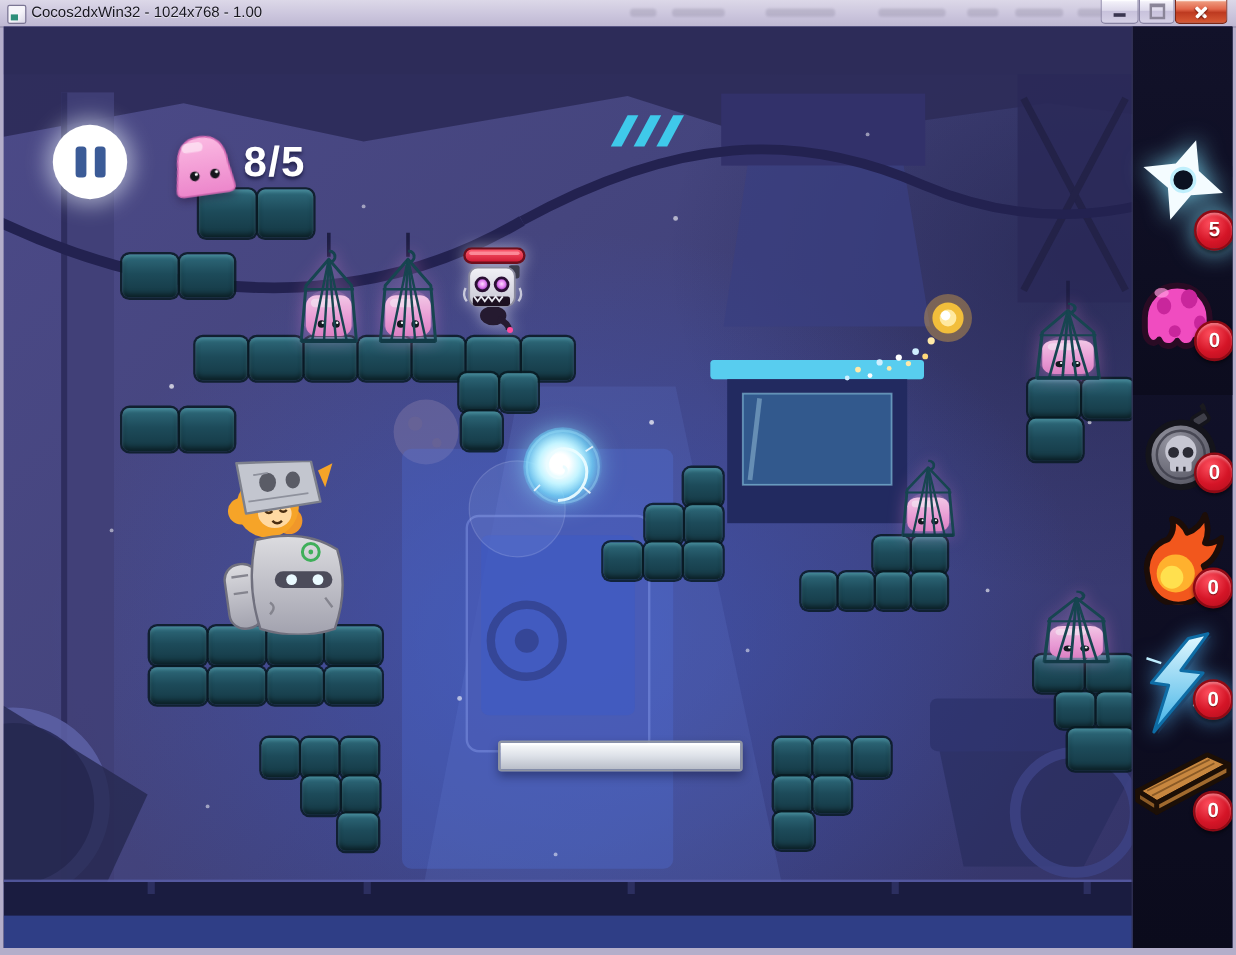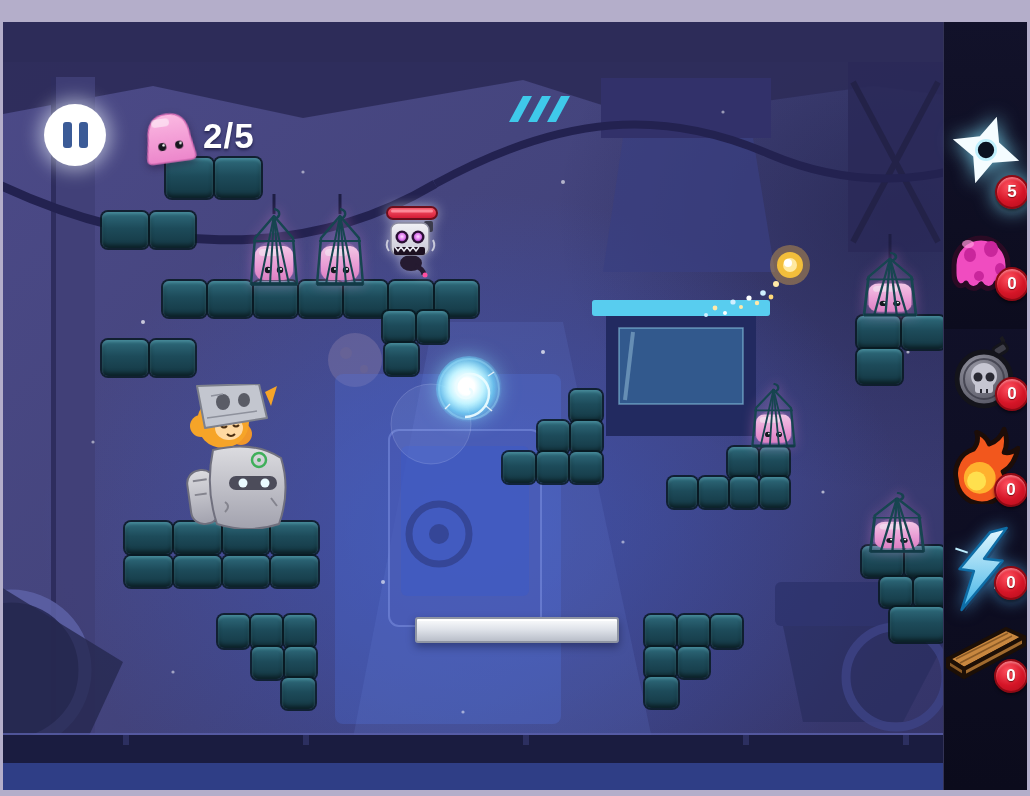--- a/index.html
+++ b/index.html
@@ -95,20 +95,47 @@
   .si-2{left:8px;top:312px;width:66px;height:78px;}  .si-2 .badge{left:43px;top:43px;}
   .si-3{left:4px;top:398px;width:72px;height:84px;}  .si-3 .badge{left:46px;top:53px;}
   .si-4{left:4px;top:504px;width:64px;height:86px;filter:drop-shadow(0 0 8px rgba(90,190,255,.6));}
   .si-4 .badge{left:46px;top:40px;}
   .si-5{left:-2px;top:596px;width:86px;height:66px;} .si-5 .badge{left:52px;top:41px;}
 </style>
 </head>
 <body>
 
 <div class="frame">
+  <div class="titlebar">
+    <div class="app-icon"></div>
+    <div class="title">Cocos2dxWin32 - 1024x768 - 1.00</div>
+    <div class="ghosts">
+        <i></i>
+        <i></i>
+        <i></i>
+        <i></i>
+        <i></i>
+        <i></i>
+        <i></i>
+      </div>
+    <div class="winbtns">
+      <div class="wbtn min">
+          <span class="g-min"></span>
+        </div>
+      <div class="wbtn max">
+          <span class="g-max"></span>
+        </div>
+      <div class="wbtn close">
+          <span class="g-close">
+            <i></i>
+            <i></i>
+          </span>
+        </div>
+    </div>
+  </div>
 
   <div class="scene" id="scene">
 
     <svg class="bg" width="1024" height="768" viewBox="0 0 1024 768">
       <rect x="0" y="0" width="1024" height="40" fill="#272653"></rect>
       <path d="M0,0 H1024 V84 L870,64 L640,96 L520,58 L300,96 L150,64 L0,92 Z" fill="#2d2c5a" opacity="0.95"></path>
       <rect x="48" y="55" width="44" height="680" fill="#403f77" opacity="0.9"></rect>
       <rect x="48" y="55" width="5" height="680" fill="#2e2d5e"></rect>
       <rect x="845" y="40" width="95" height="190" fill="#2a2958" opacity="0.85"></rect>
       <line x1="850" y1="60" x2="935" y2="220" stroke="#232248" stroke-width="6"></line>
@@ -293,21 +320,21 @@
             </linearGradient>
           </defs>
           <path d="M5,30 q1,-24 21,-24 q20,0 21,24 l3,18 q1,6 -5,6 l-38,0 q-6,0 -5,-6 z" fill="url(#hjg)" stroke="#d36bb4" stroke-width="1.5"></path>
           <rect x="10" y="10" width="18" height="8" rx="4" fill="#ffffff" opacity="0.5"></rect>
           <circle cx="18" cy="38" r="4" fill="#15151c"></circle>
             <circle cx="35" cy="38" r="4" fill="#15151c"></circle>
           <circle cx="19.5" cy="36.5" r="1.3" fill="#fff"></circle>
             <circle cx="36.5" cy="36.5" r="1.3" fill="#fff"></circle>
         </svg>
       </div>
-      <div class="counter">2/5</div>
+      <div class="counter">8/5</div>
     </div>
 
     <div class="sidebar">
       <div class="sb-item si-0">
         <svg class="ic" viewBox="0 0 64 64">
           <path d="M32,1 L41,22 L63,32 L41,41 L32,63 L23,41 L1,32 L23,22 Z" fill="#f4fcff" transform="rotate(18 32 32)"></path>
           <circle cx="32" cy="32" r="8.5" fill="#0b1120"></circle>
           <circle cx="32" cy="32" r="8.5" fill="none" stroke="#bfeffc" stroke-width="2.5"></circle>
         </svg>
         <div class="badge">

